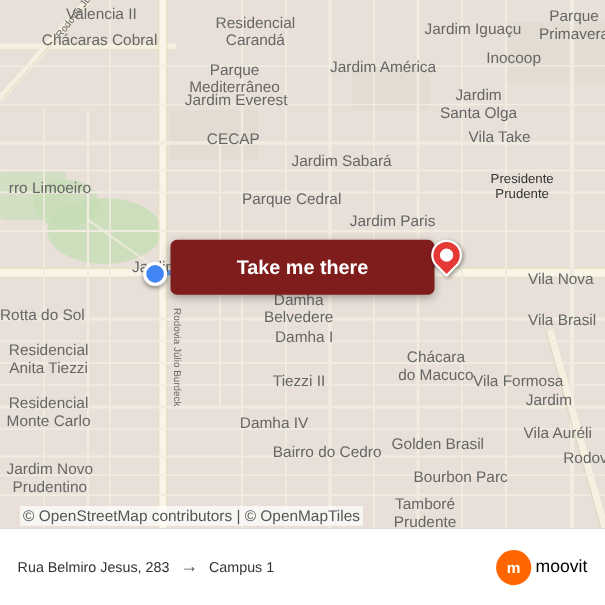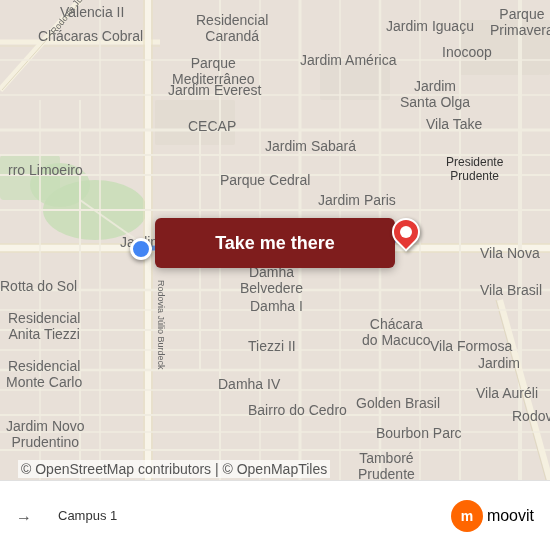--- a/index.html
+++ b/index.html
@@ -133,21 +133,20 @@
 
     .route-arrow {
       font-size: 16px;
       color: #555;
     }
 
     .route-to {
       font-size: 13px;
       color: #333;
       font-weight: 500;
-      margin-left: 16px;
     }
 
     .moovit-logo {
       display: flex;
       align-items: center;
       gap: 4px;
       margin-left: auto;
     }
 
     .moovit-icon {
@@ -303,20 +302,21 @@
     <div class="marker-dest-pin">
       <div class="marker-dest-dot"></div>
     </div>
   </div>
 
   <div class="attribution">© OpenStreetMap contributors | © OpenMapTiles</div>
 </div>
 
 <div class="bottom-bar">
   <div class="route-info">
+    <span class="route-from">Rua Belmiro Jesus, 283</span>
     <span class="route-arrow">→</span>
     <span class="route-to">Campus 1</span>
   </div>
   <div class="moovit-logo">
     <div class="moovit-icon">m</div>
     <span>moovit</span>
   </div>
 </div>
 
 </body></html>

